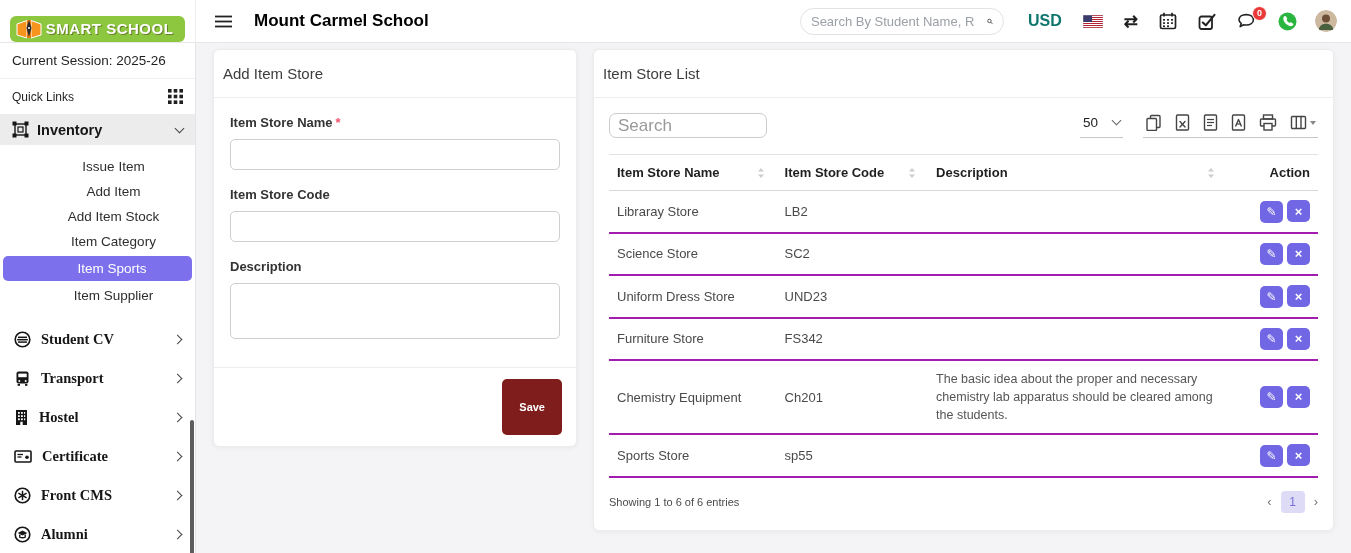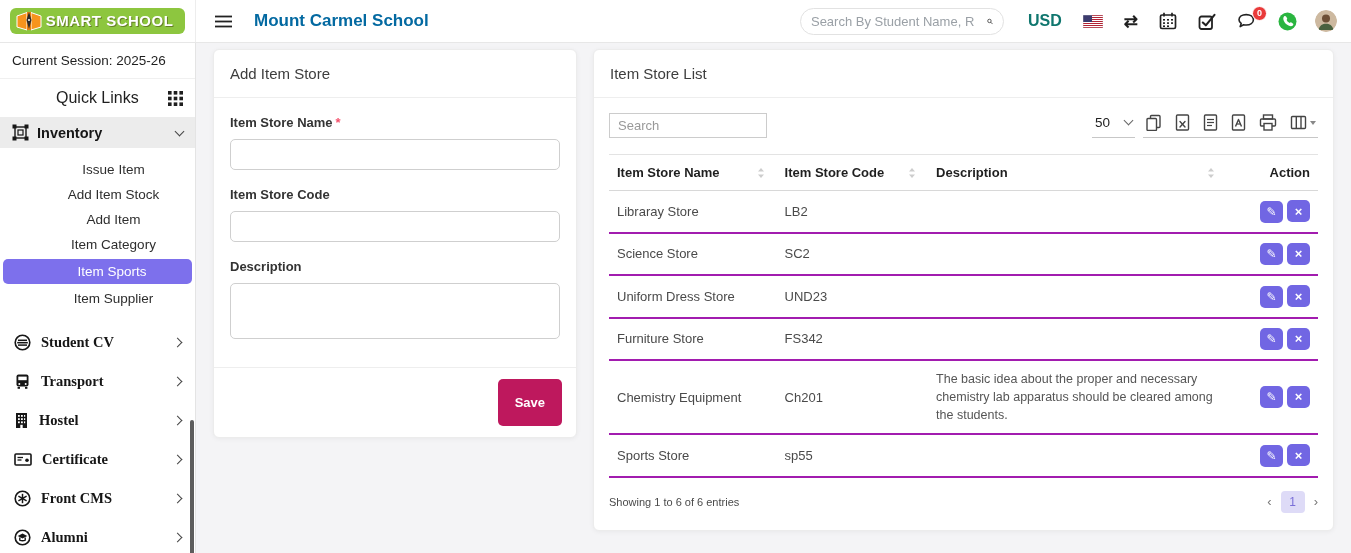--- a/index.html
+++ b/index.html
@@ -1,71 +1,71 @@
 <!DOCTYPE html>
 <html><head>
 <meta charset="utf-8">
 <style>
   * { margin:0; padding:0; box-sizing:border-box; }
   html,body { width:1351px; height:553px; overflow:hidden; }
   body { font-family:"Liberation Sans", sans-serif; background:#f4f4f6; color:#333; }
 
   
   .topbar { height:43px; background:#fff; border-bottom:1px solid #e7e7e7; display:flex; align-items:center; }
-  .logo-area { width:196px; height:100%; display:flex; align-items:center; justify-content:center; border-right:1px solid #ededed; flex:0 0 auto; }
+  .logo-area { width:196px; height:100%; display:flex; align-items:flex-end; justify-content:center; border-right:1px solid #ededed; flex:0 0 auto; }
   .logo-badge { background:#8dc63f; border-radius:6px; padding:4px 12px 4px 36px; position:relative; cursor:pointer; }
   .logo-badge svg { position:absolute; left:4px; top:1px; }
   .logo-text { font-size:15px; font-weight:800; color:#fff; letter-spacing:.5px; text-shadow:1px 1px 0 rgba(70,70,20,.55); white-space:nowrap; }
   .hamburger { margin-left:19px; cursor:pointer; display:flex; }
-  .school-title { margin-left:22px; font-size:17px; font-weight:700; color:#0369a1; }
+  .school-title { margin-left:22px; font-size:17px; font-weight:700; color:#000000; }
   .topbar-spacer { flex:1; }
   .search-pill { width:204px; height:27px; border:1px solid #e2e2e2; border-radius:14px; display:flex; align-items:center; padding:0 10px; background:#fff; }
   .search-pill input { border:none; outline:none; flex:1; font-size:13px; color:#333; background:transparent; font-family:inherit; }
   .search-pill input::placeholder { color:#9aa0a6; }
   .usd { margin-left:24px; font-size:16px; font-weight:600; color:#0f766e; cursor:pointer; }
   .top-ic { margin-left:21px; display:flex; align-items:center; cursor:pointer; position:relative; }
   .badge { position:absolute; top:-7px; right:-10px; min-width:15px; height:15px; background:#e93a3a; border:1.5px solid #fff; color:#fff; font-size:9px; font-weight:700; border-radius:8px; display:flex; align-items:center; justify-content:center; padding:0 3px; }
   .avatar { margin:0 14px 0 18px; width:22px; height:22px; border-radius:50%; overflow:hidden; cursor:pointer; flex:0 0 auto; }
 
   
   .layout { display:flex; height:510px; }
 
   
   .sidebar { width:196px; background:#fff; border-right:1px solid #e4e4e4; position:relative; flex:0 0 auto; overflow:hidden; }
   .session-row { padding:10px 12px; font-size:13.5px; color:#1f1f1f; border-bottom:1px solid #f0f0f0; }
-  .quicklinks-row { display:flex; align-items:center; justify-content:space-between; padding:10px 12px; font-size:16px; color:#1f1f1f; cursor:pointer;margin-left:44px; }
+  .quicklinks-row { display:flex; align-items:center; justify-content:space-between; padding:10px 12px; font-size:12px; color:#1f1f1f; cursor:pointer; }
   .inv-header { background:#ececec; display:flex; align-items:center; gap:8px; padding:7px 12px; font-size:14.5px; font-weight:700; color:#161616; cursor:pointer; }
   .chev { width:7px; height:7px; border-right:1.8px solid #444; border-bottom:1.8px solid #444; display:inline-block; }
   .chev.down { transform:rotate(45deg); margin-left:auto; margin-top:-3px; }
   .chev.right { transform:rotate(-45deg); margin-left:auto; }
   .submenu { padding:9px 0 12px; }
   .submenu a { display:block; padding:5px 0 5px 32px; font-size:13.5px; color:#2e2e2e; text-decoration:none; cursor:pointer;text-align:center; }
   .submenu a.active { background:#7d70ec; color:#fff; border-radius:5px; margin:2px 3px; padding-left:29px; }
   .section-item { display:flex; align-items:center; gap:10px; padding:11px 14px; font-size:14.5px; font-weight:700; color:#161616; cursor:pointer;font-family:Liberation Serif, serif; }
   .scroll-thumb { position:absolute; right:1px; top:377px; width:4px; height:140px; background:#5d5d5d; border-radius:2px; }
 
   
   .main { flex:1; padding:6px 17px 0; display:flex; gap:16px; align-items:flex-start; }
   .card { background:#fff; border:1px solid #ececec; border-radius:6px; box-shadow:0 1px 5px rgba(0,0,0,.05); }
-  .card-header { padding:15px 16px; font-size:15px; color:#3d3d3d; border-bottom:1px solid #eee; }
+  .card-header { padding:15px 9px; font-size:15px; color:#3d3d3d; border-bottom:1px solid #eee; }
 
   .add-card { width:364px; flex:0 0 auto; }
   .card-body { padding:17px 16px 10px; }
   .f-label { font-size:13px; font-weight:600; color:#333; margin-bottom:9px; }
   .req { color:#f4516c; margin-left:3px; }
   .t-input { width:100%; height:31px; border:1px solid #cfcfcf; border-radius:5px; margin-bottom:17px; padding:0 8px; font-size:13px; font-family:inherit; outline:none; }
   .t-area { width:100%; height:56px; border:1px solid #cfcfcf; border-radius:5px; margin-bottom:14px; padding:6px 8px; font-size:13px; font-family:inherit; resize:none; outline:none; }
   .card-footer { border-top:1px solid #eee; padding:11px 14px; text-align:right; }
-  .save-btn { background:#be185d; color:#fff; border:none; border-radius:5px; font-size:13px; font-weight:600; padding:16px 17px; cursor:pointer; font-family:inherit; }
+  .save-btn { background:#7f1d1d; color:#fff; border:none; border-radius:5px; font-size:11px; font-weight:600; padding:22px 17px; cursor:pointer; font-family:inherit; }
 
   .list-card { flex:1; }
   .toolbar { display:flex; align-items:flex-end; justify-content:space-between; padding:15px 15px 0; }
-  .tbl-search { width:158px; height:25px; border:1px solid #ccc; border-radius:0; padding:0 8px; font-size:13px; font-family:inherit; outline:none; color:#333; }
+  .tbl-search { width:158px; height:25px; border:1px solid #ccc; border-radius:7px; padding:0 8px; font-size:17px; font-family:inherit; outline:none; color:#333; }
   .tbl-search::placeholder { color:#999; }
-  .toolbar-right { display:flex; align-items:center; gap:8px; }
+  .toolbar-right { display:flex; align-items:center; gap:20px; }
   .pagesize { display:flex; align-items:center; gap:15px; border-bottom:1px solid #c7c7c7; padding:0 3px 7px; font-size:13.5px; color:#222; cursor:pointer; }
   .pagesize .chev { border-color:#666; transform:rotate(45deg); margin-top:-3px; }
   .export-icons { display:flex; align-items:center; gap:13px; border-bottom:1px solid #c7c7c7; padding:0 2px 6px; }
   .export-icons span { display:flex; cursor:pointer; }
   .caret-dn { width:0; height:0; border-left:3.5px solid transparent; border-right:3.5px solid transparent; border-top:4.5px solid #888; margin-left:-6px; }
 
   table.store { width:calc(100% - 30px); margin:16px 15px 0; border-collapse:collapse; border-top:1px solid #e3e3e3; }
   .store th { font-size:13px; color:#1f1f1f; text-align:left; padding:10px 8px; border-bottom:1px solid #d8d8d8; cursor:pointer; }
   .store th .thx { display:flex; align-items:center; justify-content:space-between; padding-right:4px; }
   .store th.act-h { text-align:right; }
@@ -221,22 +221,22 @@
             <rect x="0.5" y="12.5" width="4" height="4"></rect>
             <rect x="12.5" y="12.5" width="4" height="4"></rect>
           </g>
       </svg>
       <span>Inventory</span>
       <i class="chev down"></i>
     </div>
 
     <div class="submenu">
       <a>Issue Item</a>
+      <a>Add Item</a>
       <a>Add Item Stock</a>
-      <a>Add Item</a>
       <a>Item Category</a>
       <a class="active">Item Sports</a>
       <a>Item Supplier</a>
     </div>
 
     <div class="section-item">
       <svg class="ic" width="17" height="17" viewBox="0 0 17 17">
           <circle cx="8.5" cy="8.5" r="7.3" fill="none" stroke="#161616" stroke-width="1.6"></circle>
           <g stroke="#161616" stroke-width="1.5">
             <line x1="4" y1="6.3" x2="13" y2="6.3"></line>

